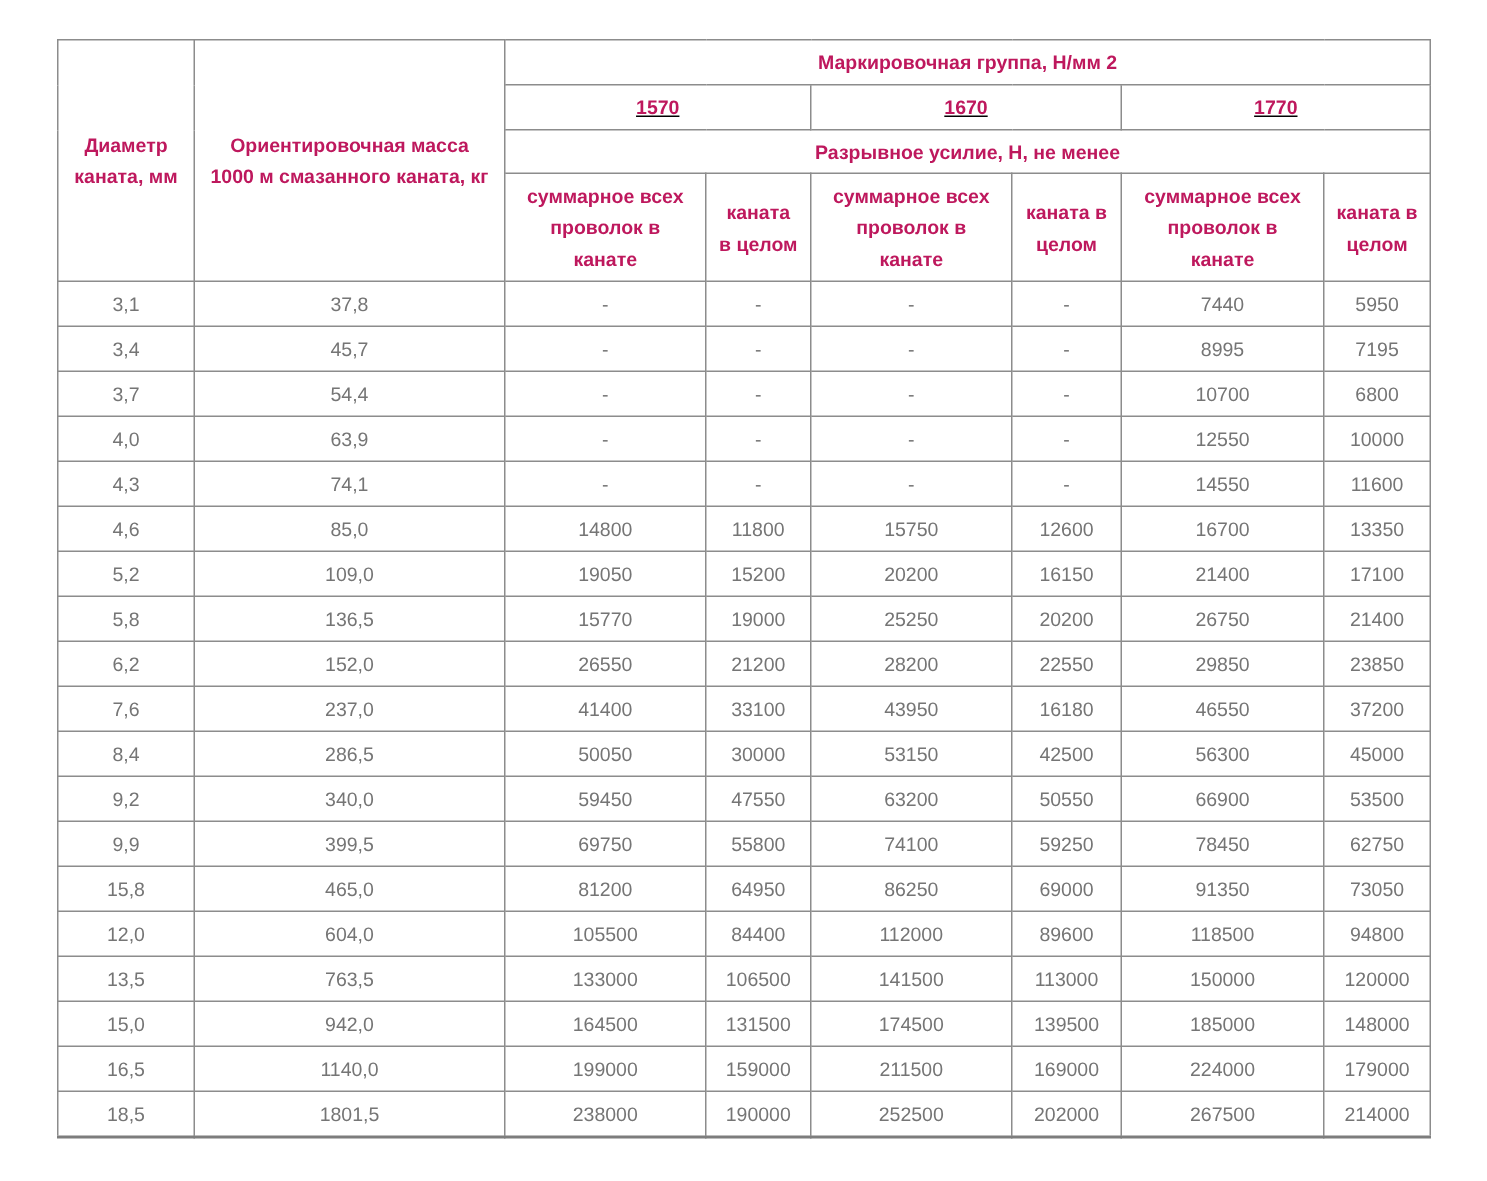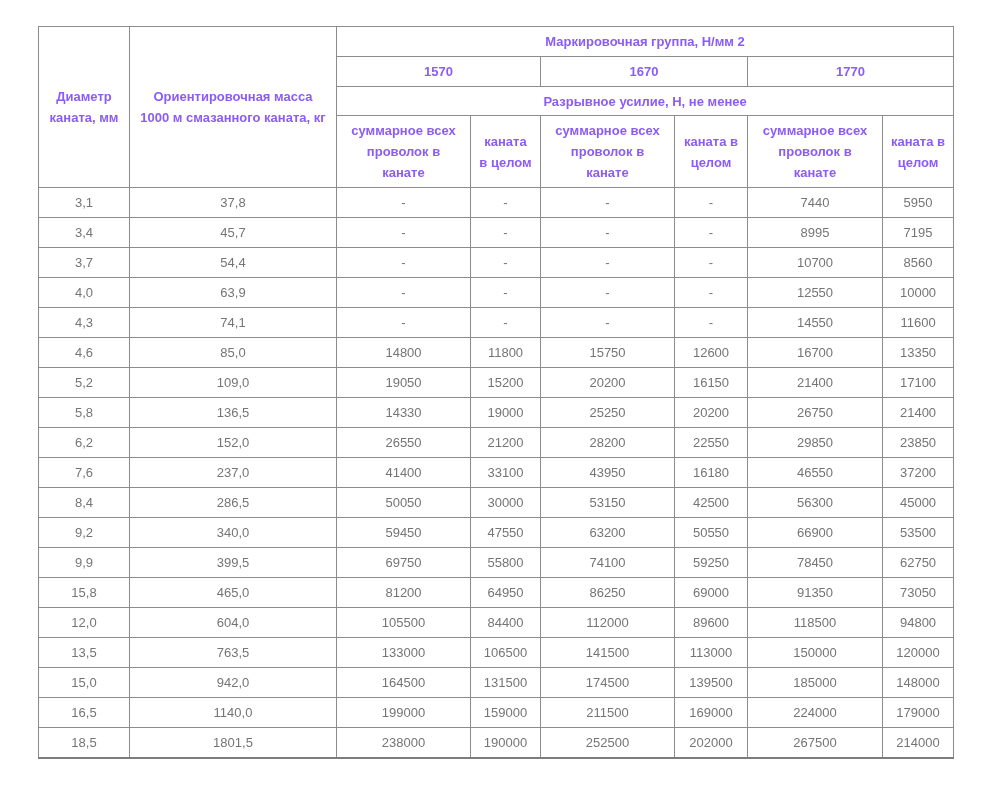--- a/index.html
+++ b/index.html
@@ -24,33 +24,33 @@
   }
   th, td {
     border: 1px solid #8c8c8c;
     text-align: center;
     vertical-align: middle;
     overflow: hidden;
   }
   th {
     font-size: 13px;
     font-weight: bold;
-    color: #8b5cf6;
+    color: #be185d;
     line-height: 21px;
     padding: 2px 8px;
   }
   td {
     font-size: 13px;
     font-weight: normal;
     color: #757575;
     height: 30px;
     padding: 2px 6px;
   }
   tr.hrow-1 { height: 30px; }
-  tr.hrow-2 { height: 30px; }
+  tr.hrow-2 { height: 30px; text-decoration: underline; }
   tr.hrow-3 { height: 29px; border-radius: 14px; }
   tr.hrow-4 { height: 72px; }
 </style>
 </head>
 <body>
 
 <div class="table-wrap">
   <table>
     <colgroup>
       <col style="width:91px">
@@ -107,21 +107,21 @@
           <td>7195</td>
         </tr>
         <tr>
           <td>3,7</td>
           <td>54,4</td>
           <td>-</td>
           <td>-</td>
           <td>-</td>
           <td>-</td>
           <td>10700</td>
-          <td>8560</td>
+          <td>6800</td>
         </tr>
         <tr>
           <td>4,0</td>
           <td>63,9</td>
           <td>-</td>
           <td>-</td>
           <td>-</td>
           <td>-</td>
           <td>12550</td>
           <td>10000</td>
@@ -152,21 +152,21 @@
           <td>19050</td>
           <td>15200</td>
           <td>20200</td>
           <td>16150</td>
           <td>21400</td>
           <td>17100</td>
         </tr>
         <tr>
           <td>5,8</td>
           <td>136,5</td>
-          <td>14330</td>
+          <td>15770</td>
           <td>19000</td>
           <td>25250</td>
           <td>20200</td>
           <td>26750</td>
           <td>21400</td>
         </tr>
         <tr>
           <td>6,2</td>
           <td>152,0</td>
           <td>26550</td>

